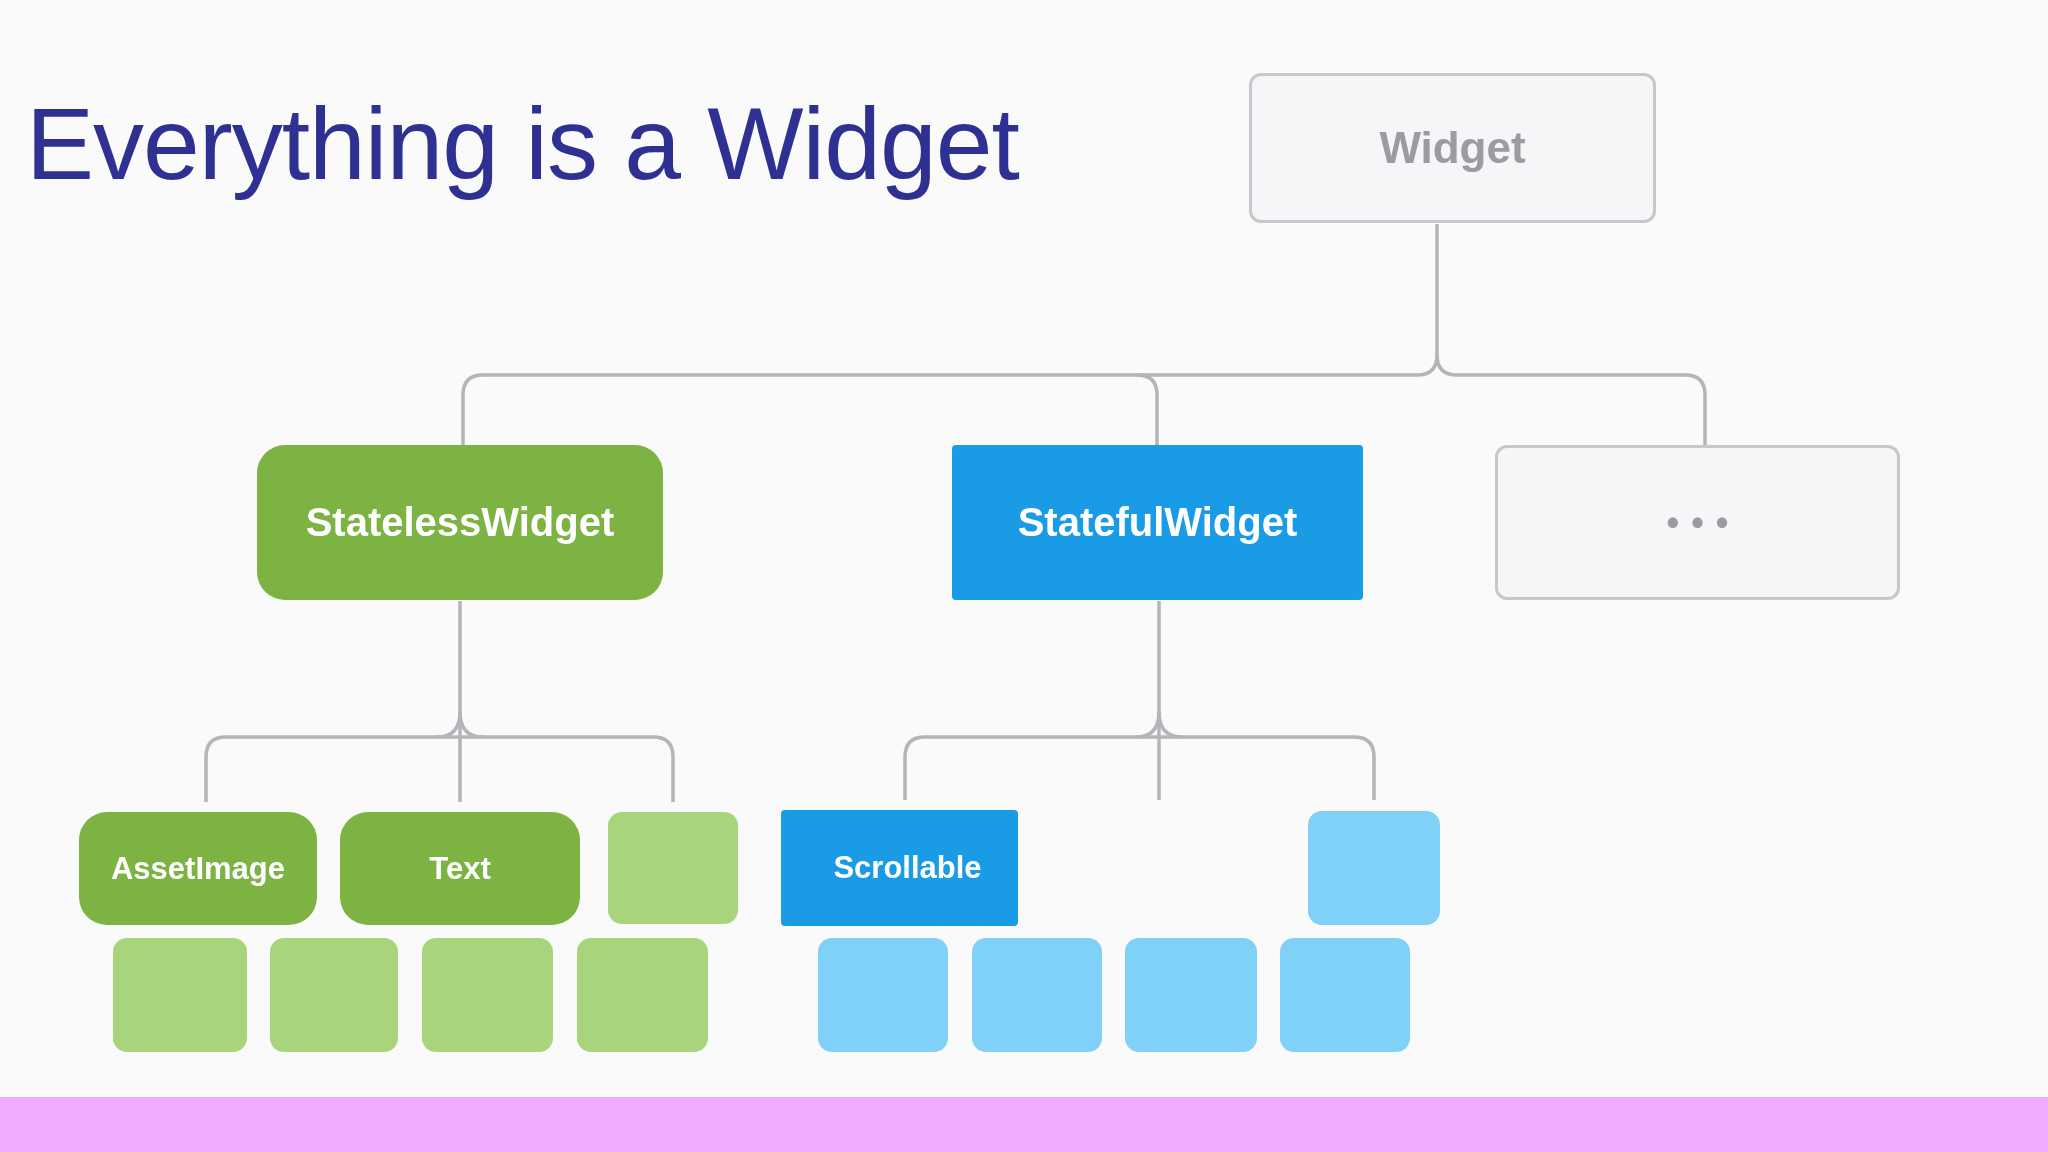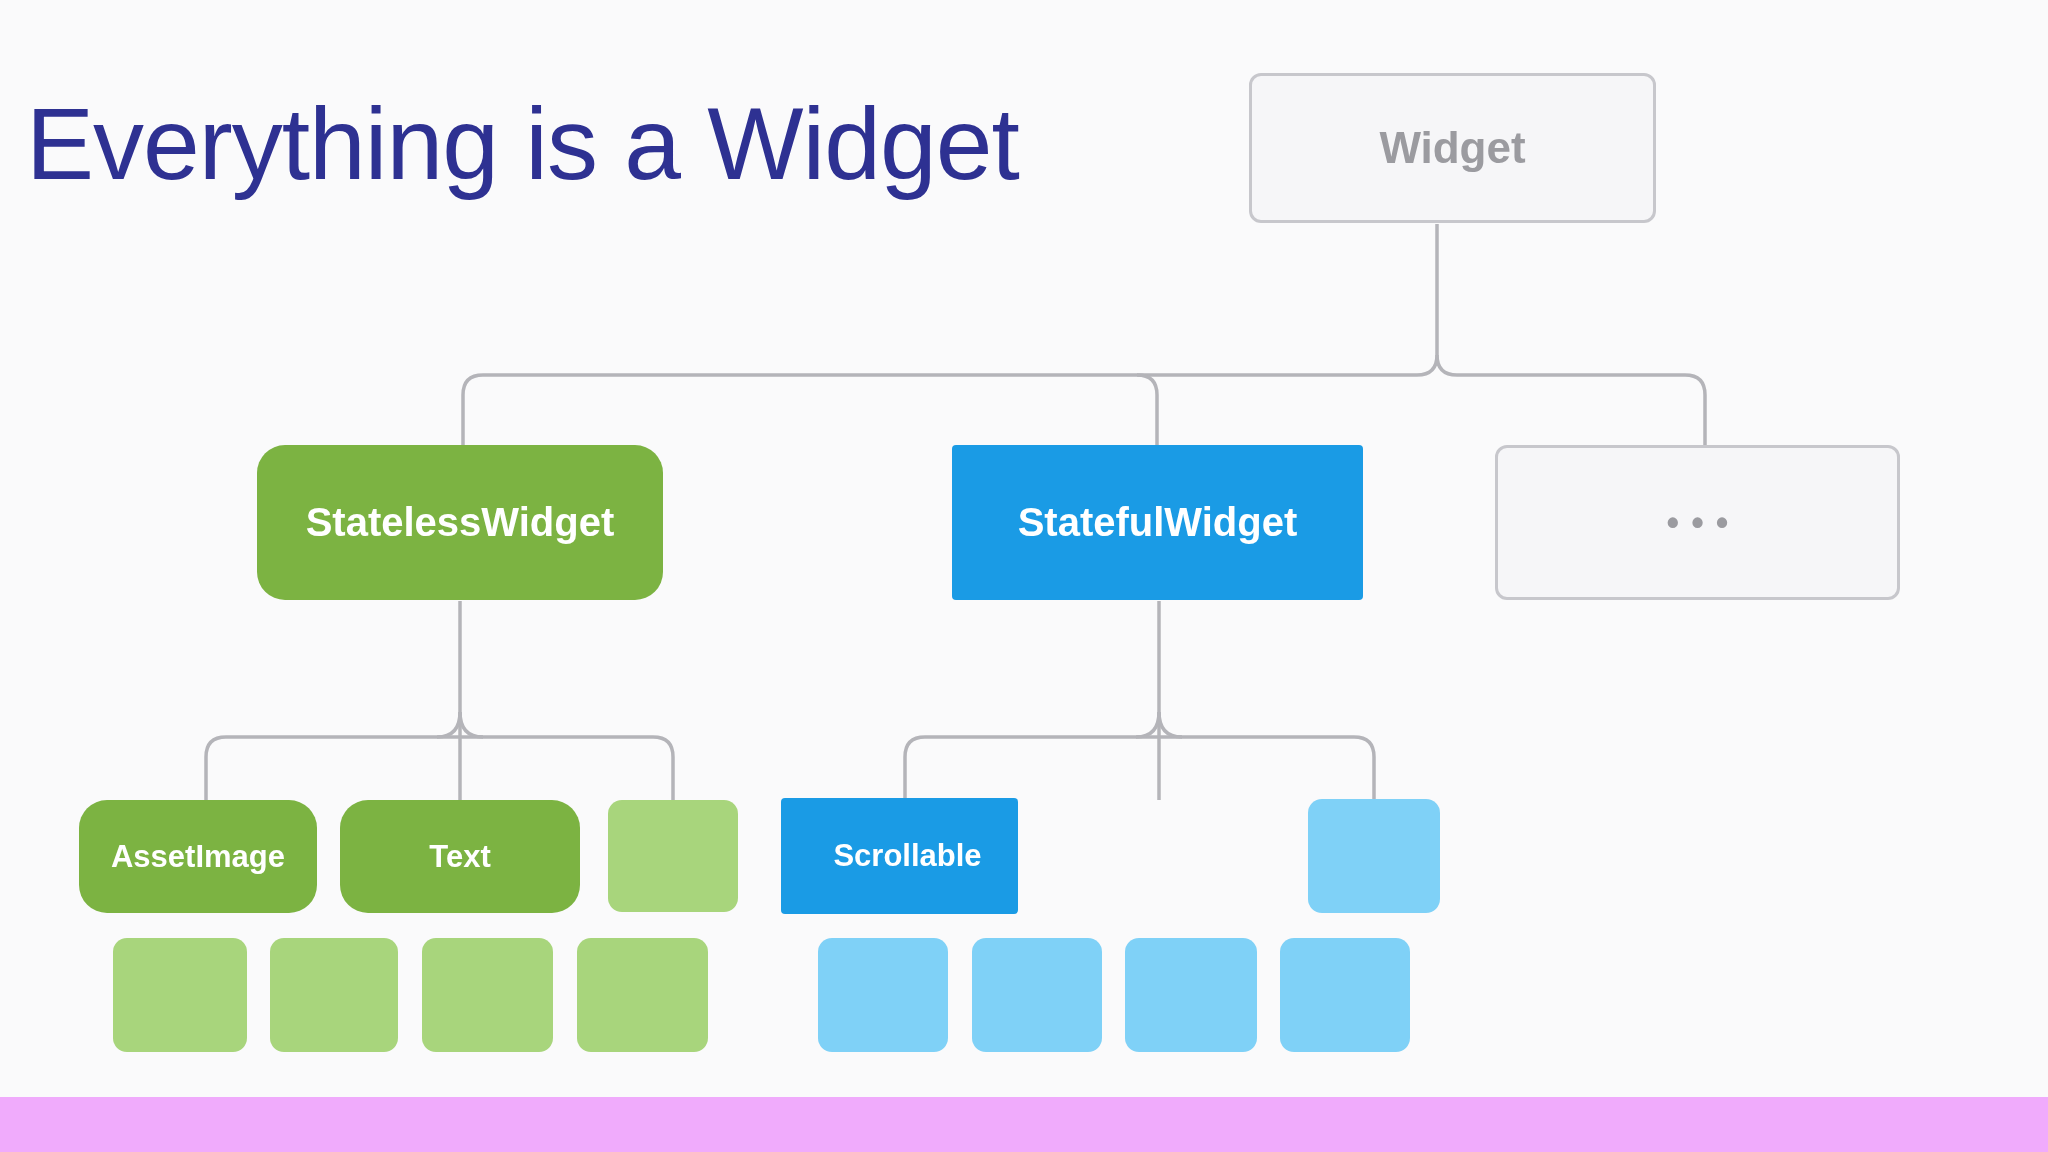--- a/index.html
+++ b/index.html
@@ -31,21 +31,21 @@
     border:3px solid #c7c7cc;
     border-radius:12px;
     color:#9b9ba0;
   }
   .node.green{background:#7cb342;border-radius:28px;}
   .node.green-light{background:#a8d57c;border-radius:14px;}
   .node.blue{background:#1a9be5;border-radius:4px;}
   .node.blue-light{background:#7fd1f7;border-radius:14px;}
   .lvl0{font-size:44px;}
   .lvl1{font-size:40px;}
-  .lvl2{font-size:31px;}
+  .lvl2{font-size:31px;margin-top:12px;}
   .dots{font-size:36px;letter-spacing:12px;color:#85858b;text-indent:12px;}
   .sq{position:absolute;border-radius:14px;}
   .sq.g{background:#a8d57c;}
   .sq.b{background:#7fd1f7;}
 </style>
 </head>
 <body>
 
 <div class="stage">
   <div class="slide-bg"></div>

